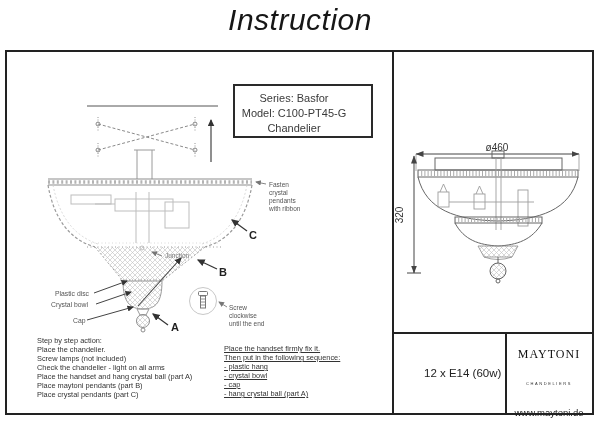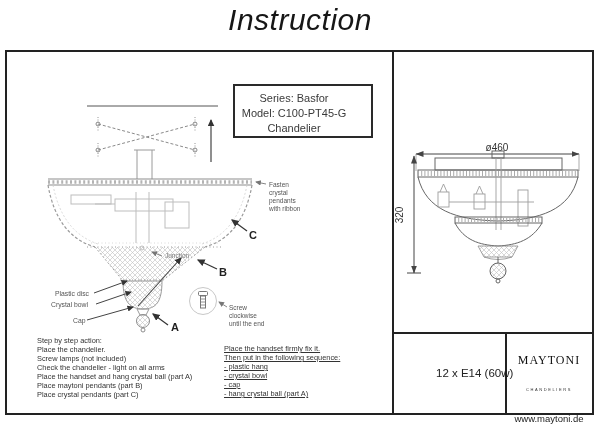--- a/index.html
+++ b/index.html
@@ -12,25 +12,25 @@
   .vdiv1{position:absolute;left:392px;top:50px;width:2px;height:363px;background:#222;}
   .hdiv{position:absolute;left:392px;top:332px;width:200px;height:2px;background:#222;}
   .vdiv2{position:absolute;left:505px;top:332px;width:2px;height:81px;background:#222;}
   .svgabs{position:absolute;}
   .prodbox{position:absolute;left:233px;top:84px;width:140px;height:54px;
            border:2px solid #2a2a2a;box-sizing:border-box;text-align:center;
            padding:5px 18px 0 0;font-size:11px;line-height:15px;color:#3a3a3a;}
   .steps{position:absolute;font-size:7.4px;line-height:9px;color:#333;}
   .steps-left{left:37px;top:336px;width:190px;}
   .steps-right{left:224px;top:344px;width:155px;text-decoration:underline;}
-  .bulbcell{position:absolute;left:396px;top:335px;width:108px;height:76px;
+  .bulbcell{position:absolute;left:384px;top:335px;width:108px;height:76px;
             display:flex;align-items:center;gap:20px;padding-left:20px;box-sizing:border-box;}
   .bulbtext{font-size:11.5px;color:#222;white-space:nowrap;}
   .logocell{position:absolute;left:508px;top:334px;width:82px;height:78px;
-            display:flex;flex-direction:column;align-items:center;justify-content:space-between;gap:19px;}
+            display:flex;flex-direction:column;align-items:center;justify-content:center;gap:19px;}
   .brandname{font-family:"Liberation Serif",serif;font-size:12px;letter-spacing:1px;color:#111;}
   .brandtag{font-size:4px;letter-spacing:1.6px;color:#333;}
   .brandsite{font-size:9.5px;color:#222;margin-top:2px;}
   svg text{font-family:"Liberation Sans",sans-serif;}
 </style>
 </head>
 <body>
 
 <div id="page">
 

